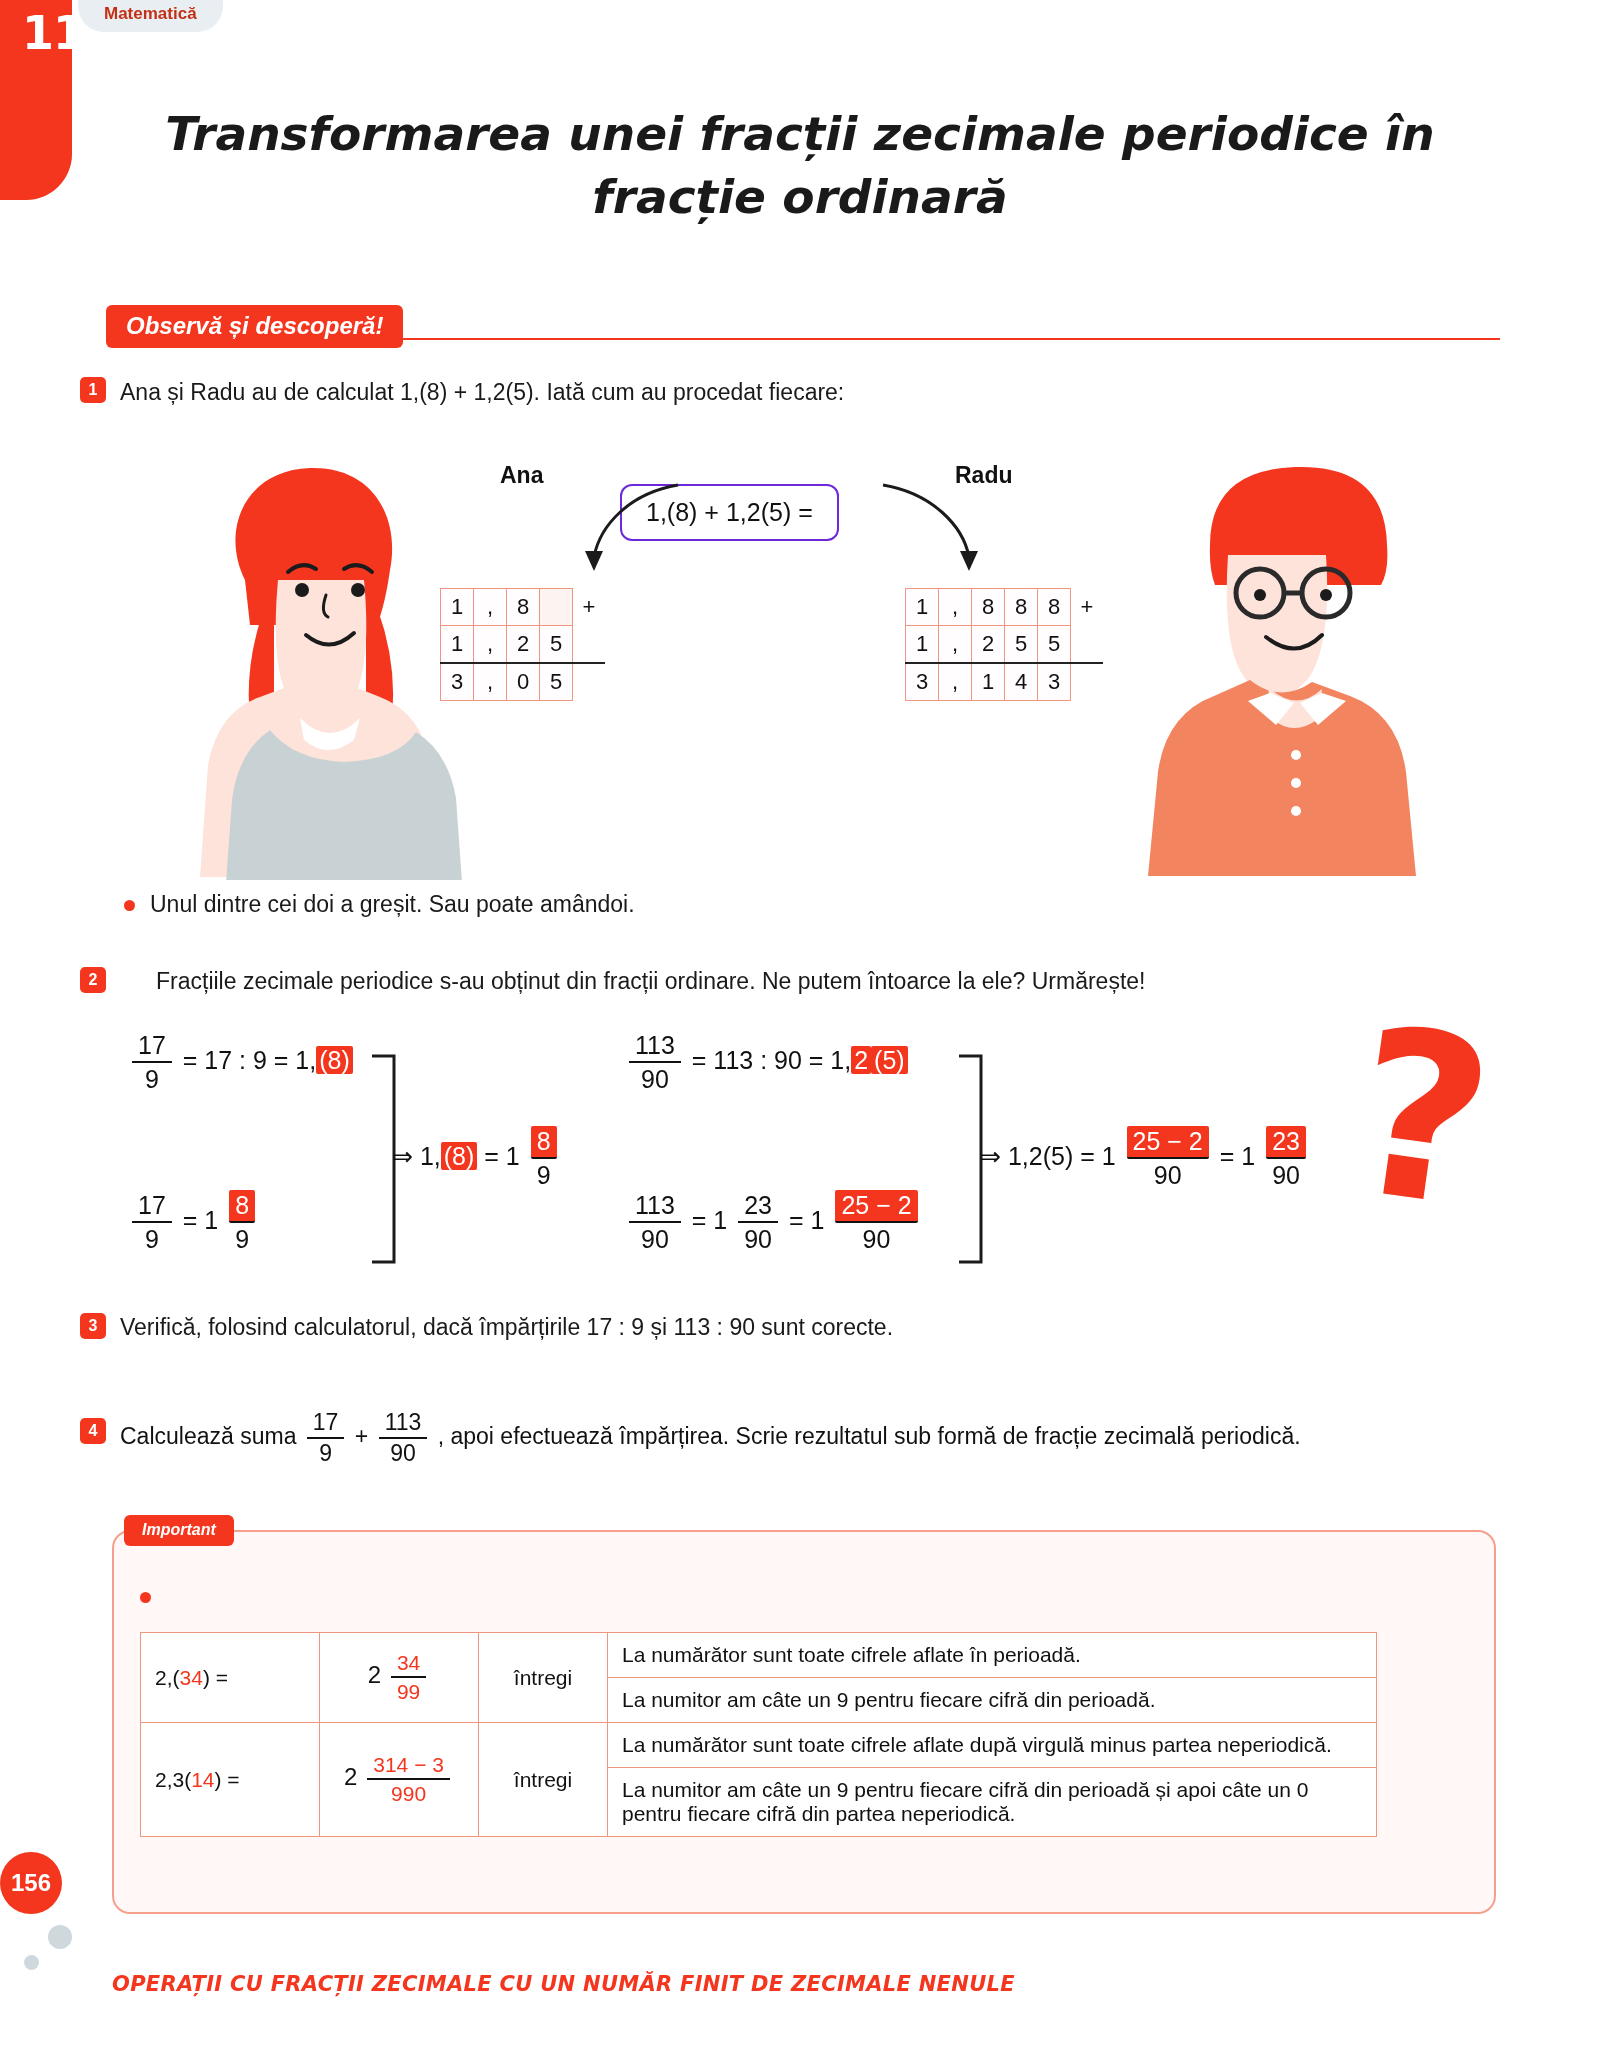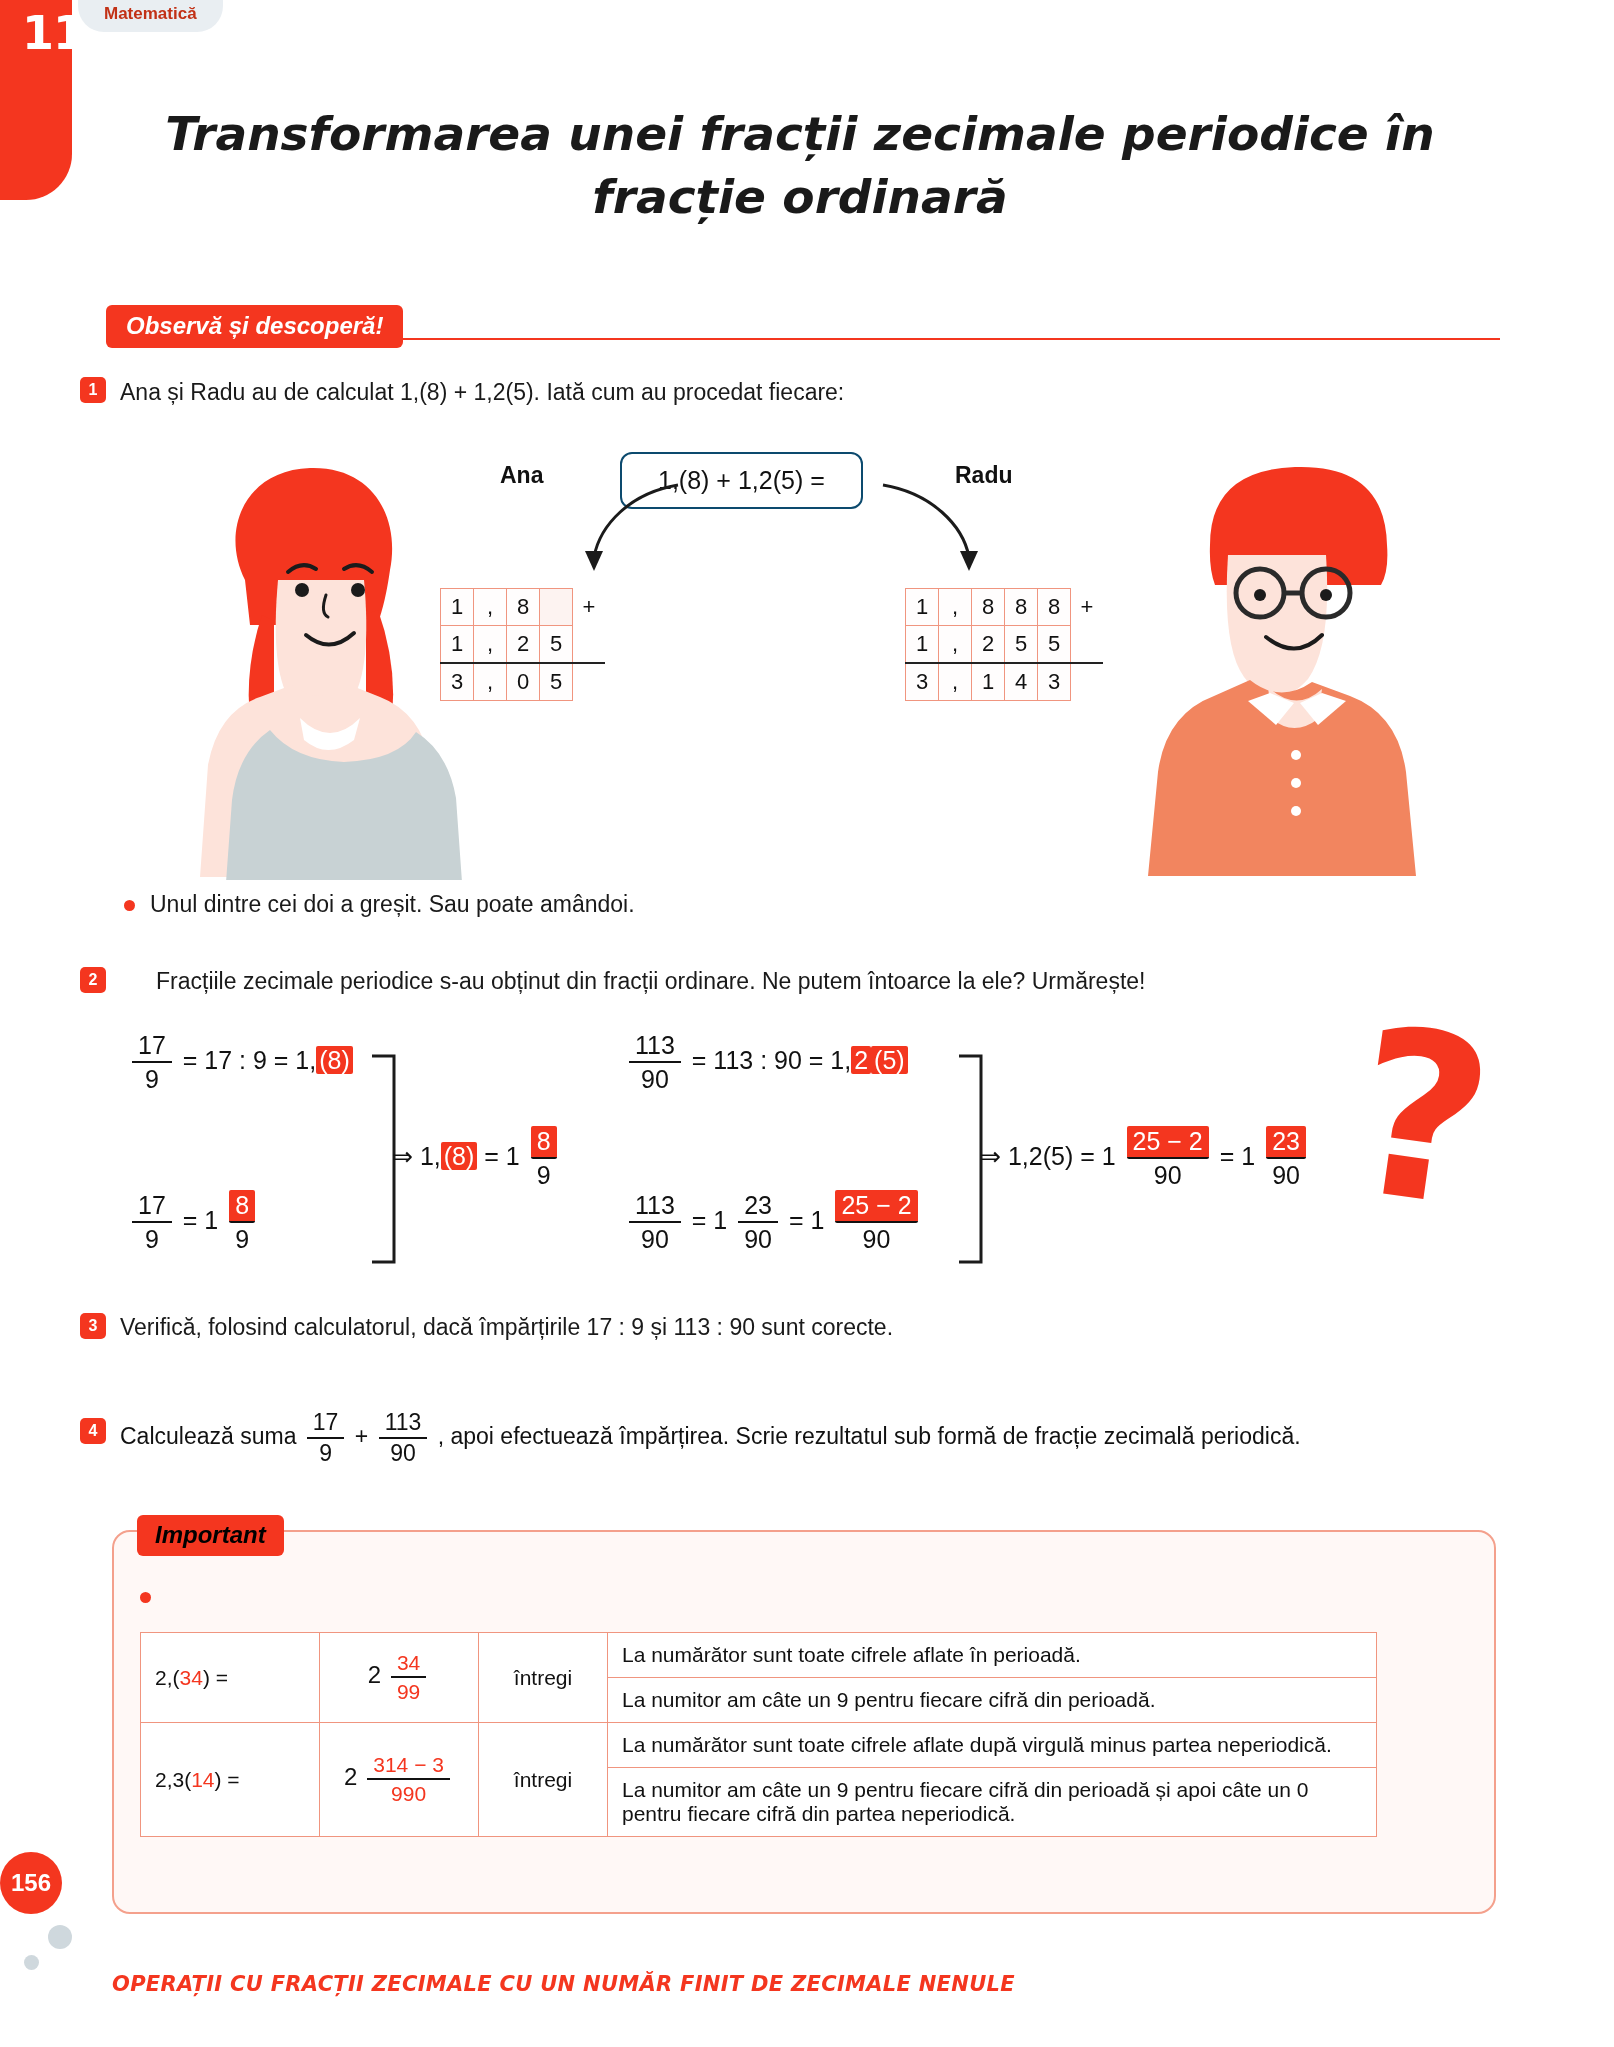--- a/index.html
+++ b/index.html
@@ -70,27 +70,28 @@
     font-size:16px; font-weight:bold;
     display:flex; align-items:center; justify-content:center;
     border-radius:5px;
   }
   .para { position:absolute; font-size:23px; line-height:1.45; color:#1a1a1a; }
 
   
   .name-label { position:absolute; font-size:23px; font-weight:bold; color:#111; }
   .expr-box {
     position:absolute;
-    border:2px solid #0c4a6e;
+    border:2px solid #6d28d9;
     border-radius:12px;
     background:#fff;
     font-size:25px;
-    padding:12px 36px;
+    padding:12px 24px;
     color:#111;
     white-space:nowrap;
+    margin-top:32px;
   }
 
   
   .grid { position:absolute; border-collapse:collapse; }
   .grid td {
     border:1px solid #f0957f;
     width:30px; height:34px;
     text-align:center;
     font-size:22px;
     color:#111;
@@ -113,26 +114,25 @@
 
   
   .important-box {
     position:absolute;
     border:2px solid #f4a08c;
     border-radius:18px;
     background:#fff8f6;
   }
   .important-pill {
     position:absolute;
-    background:#f4361f; color:#000000;
+    background:#f4361f; color:#ffffff;
     font-style:italic; font-weight:bold;
-    font-size:24px;
+    font-size:16px;
     padding:6px 18px 7px 18px;
     border-radius:6px;
-    margin-left:13px;
   }
   .imp-lead { position:absolute; font-size:23px; color:#111; }
 
   table.rules {
     position:absolute;
     border-collapse:collapse;
     background:#fff;
   }
   table.rules td {
     border:1px solid #f0957f;

